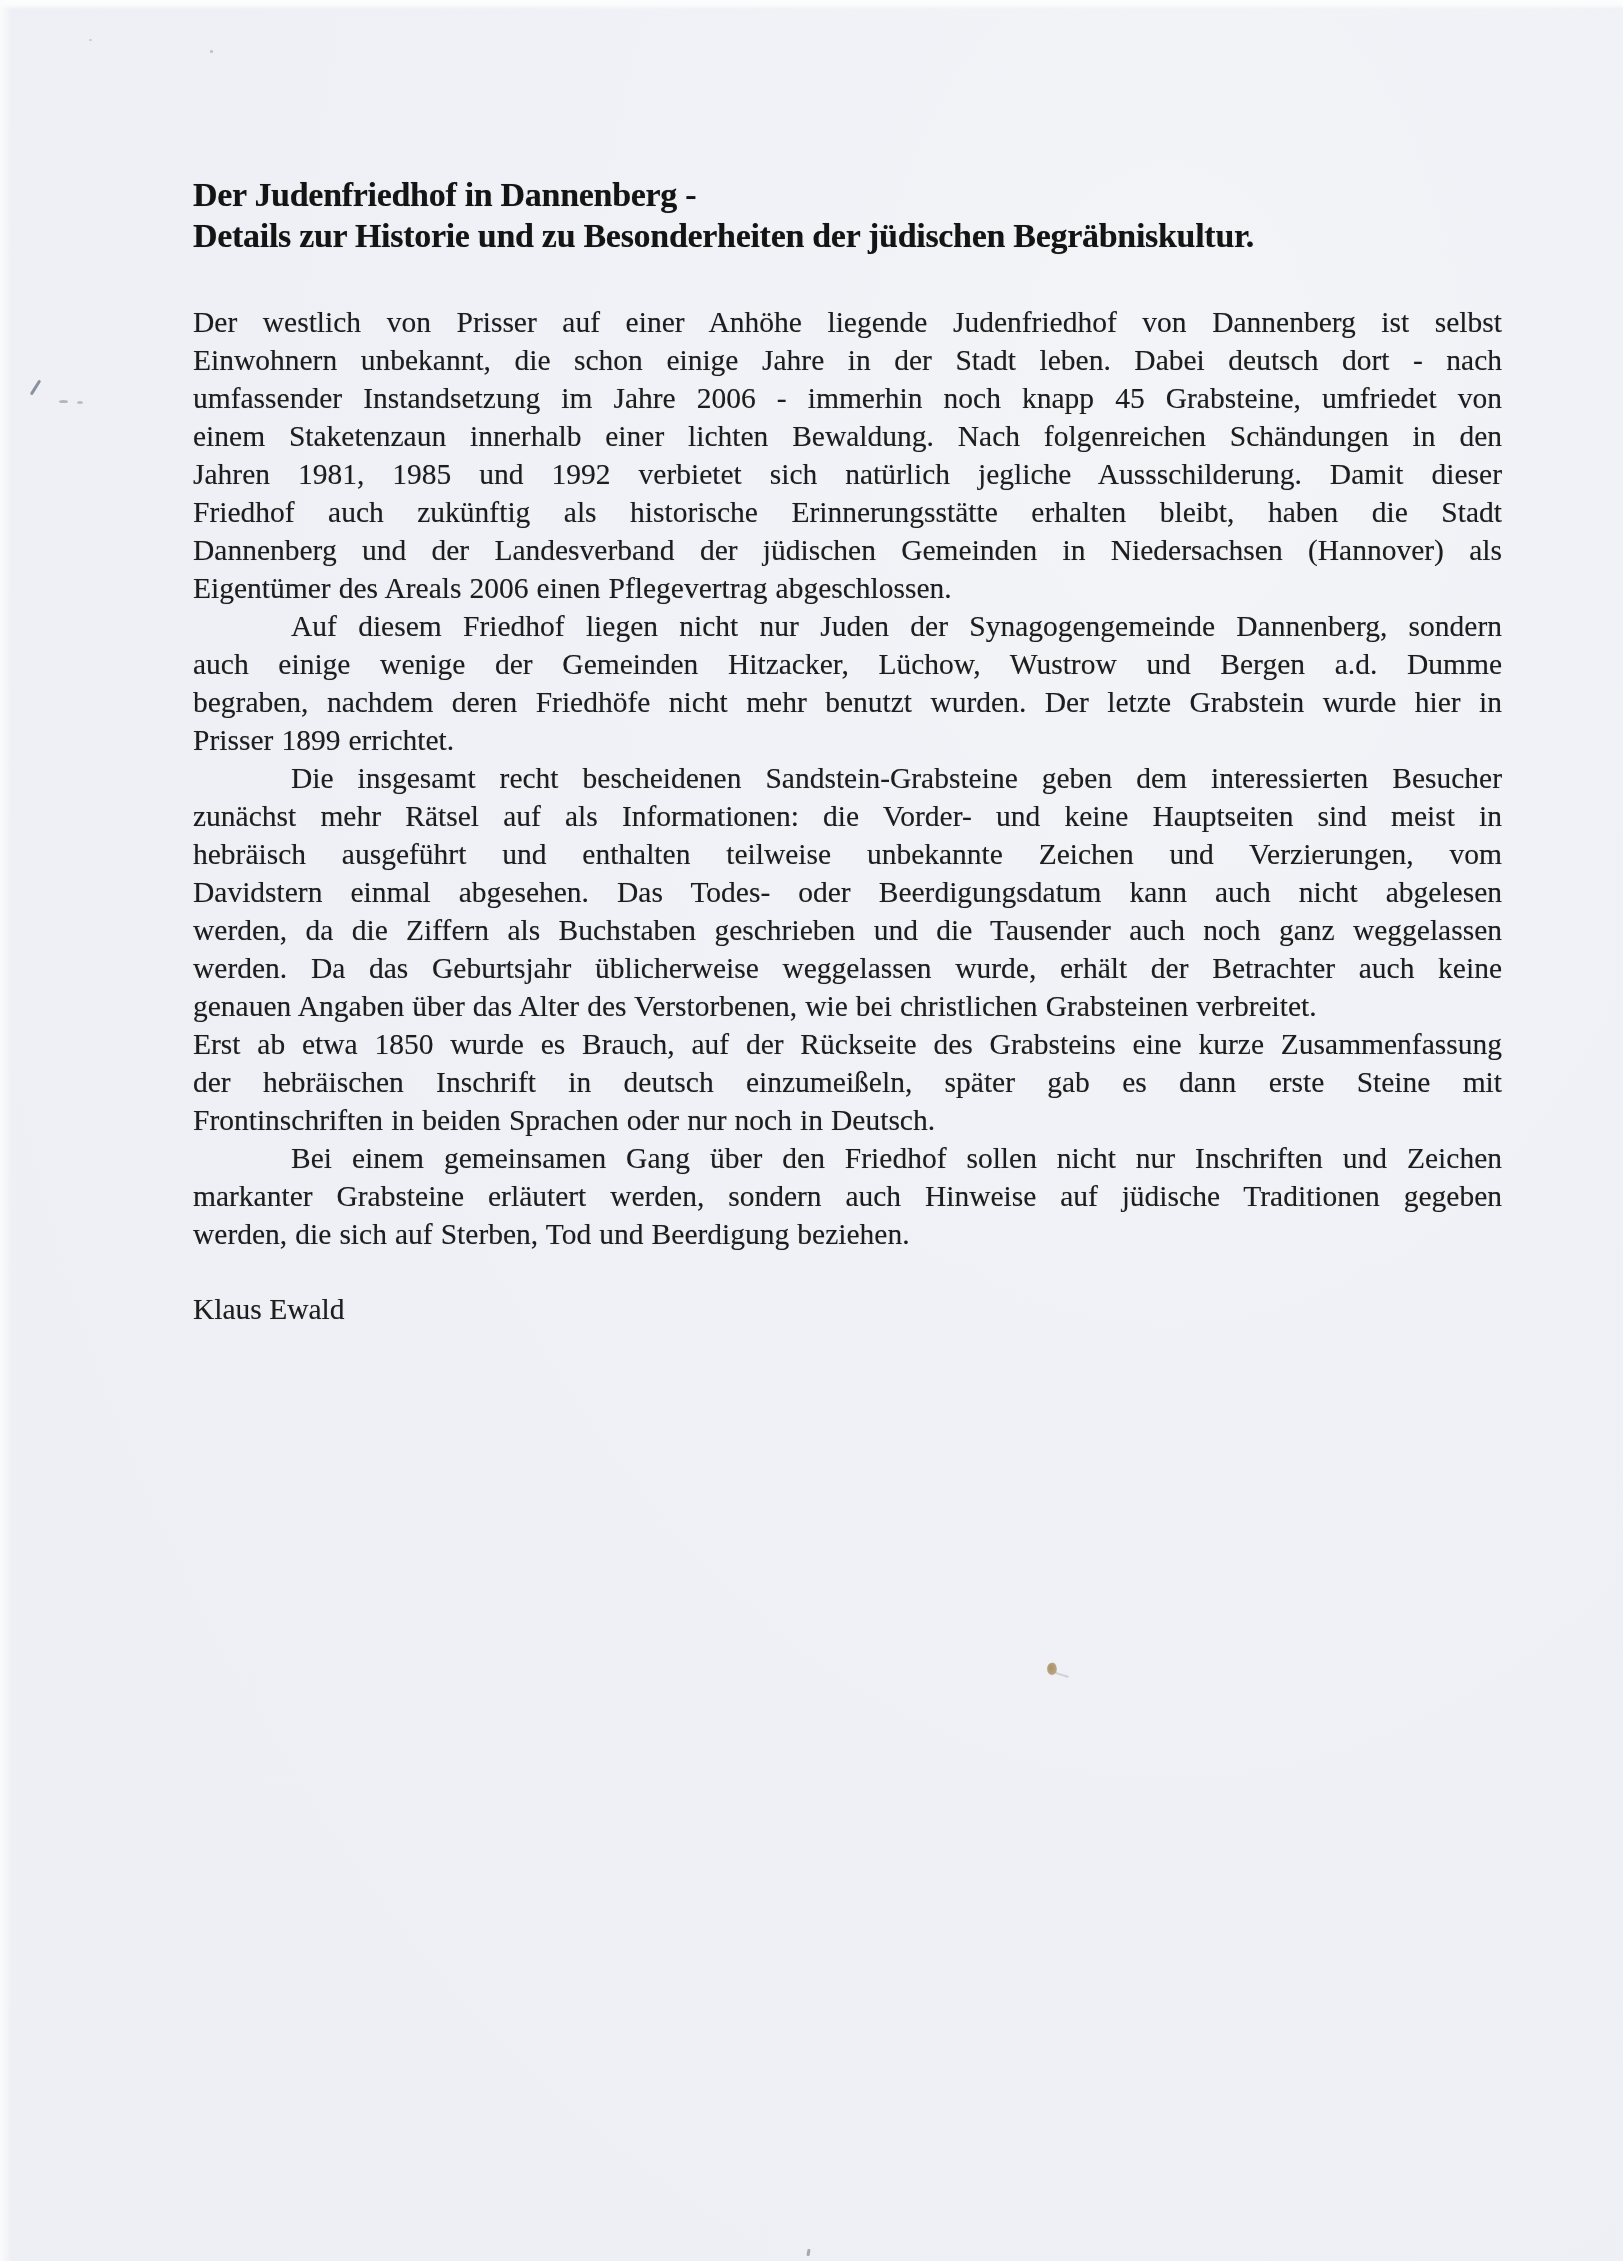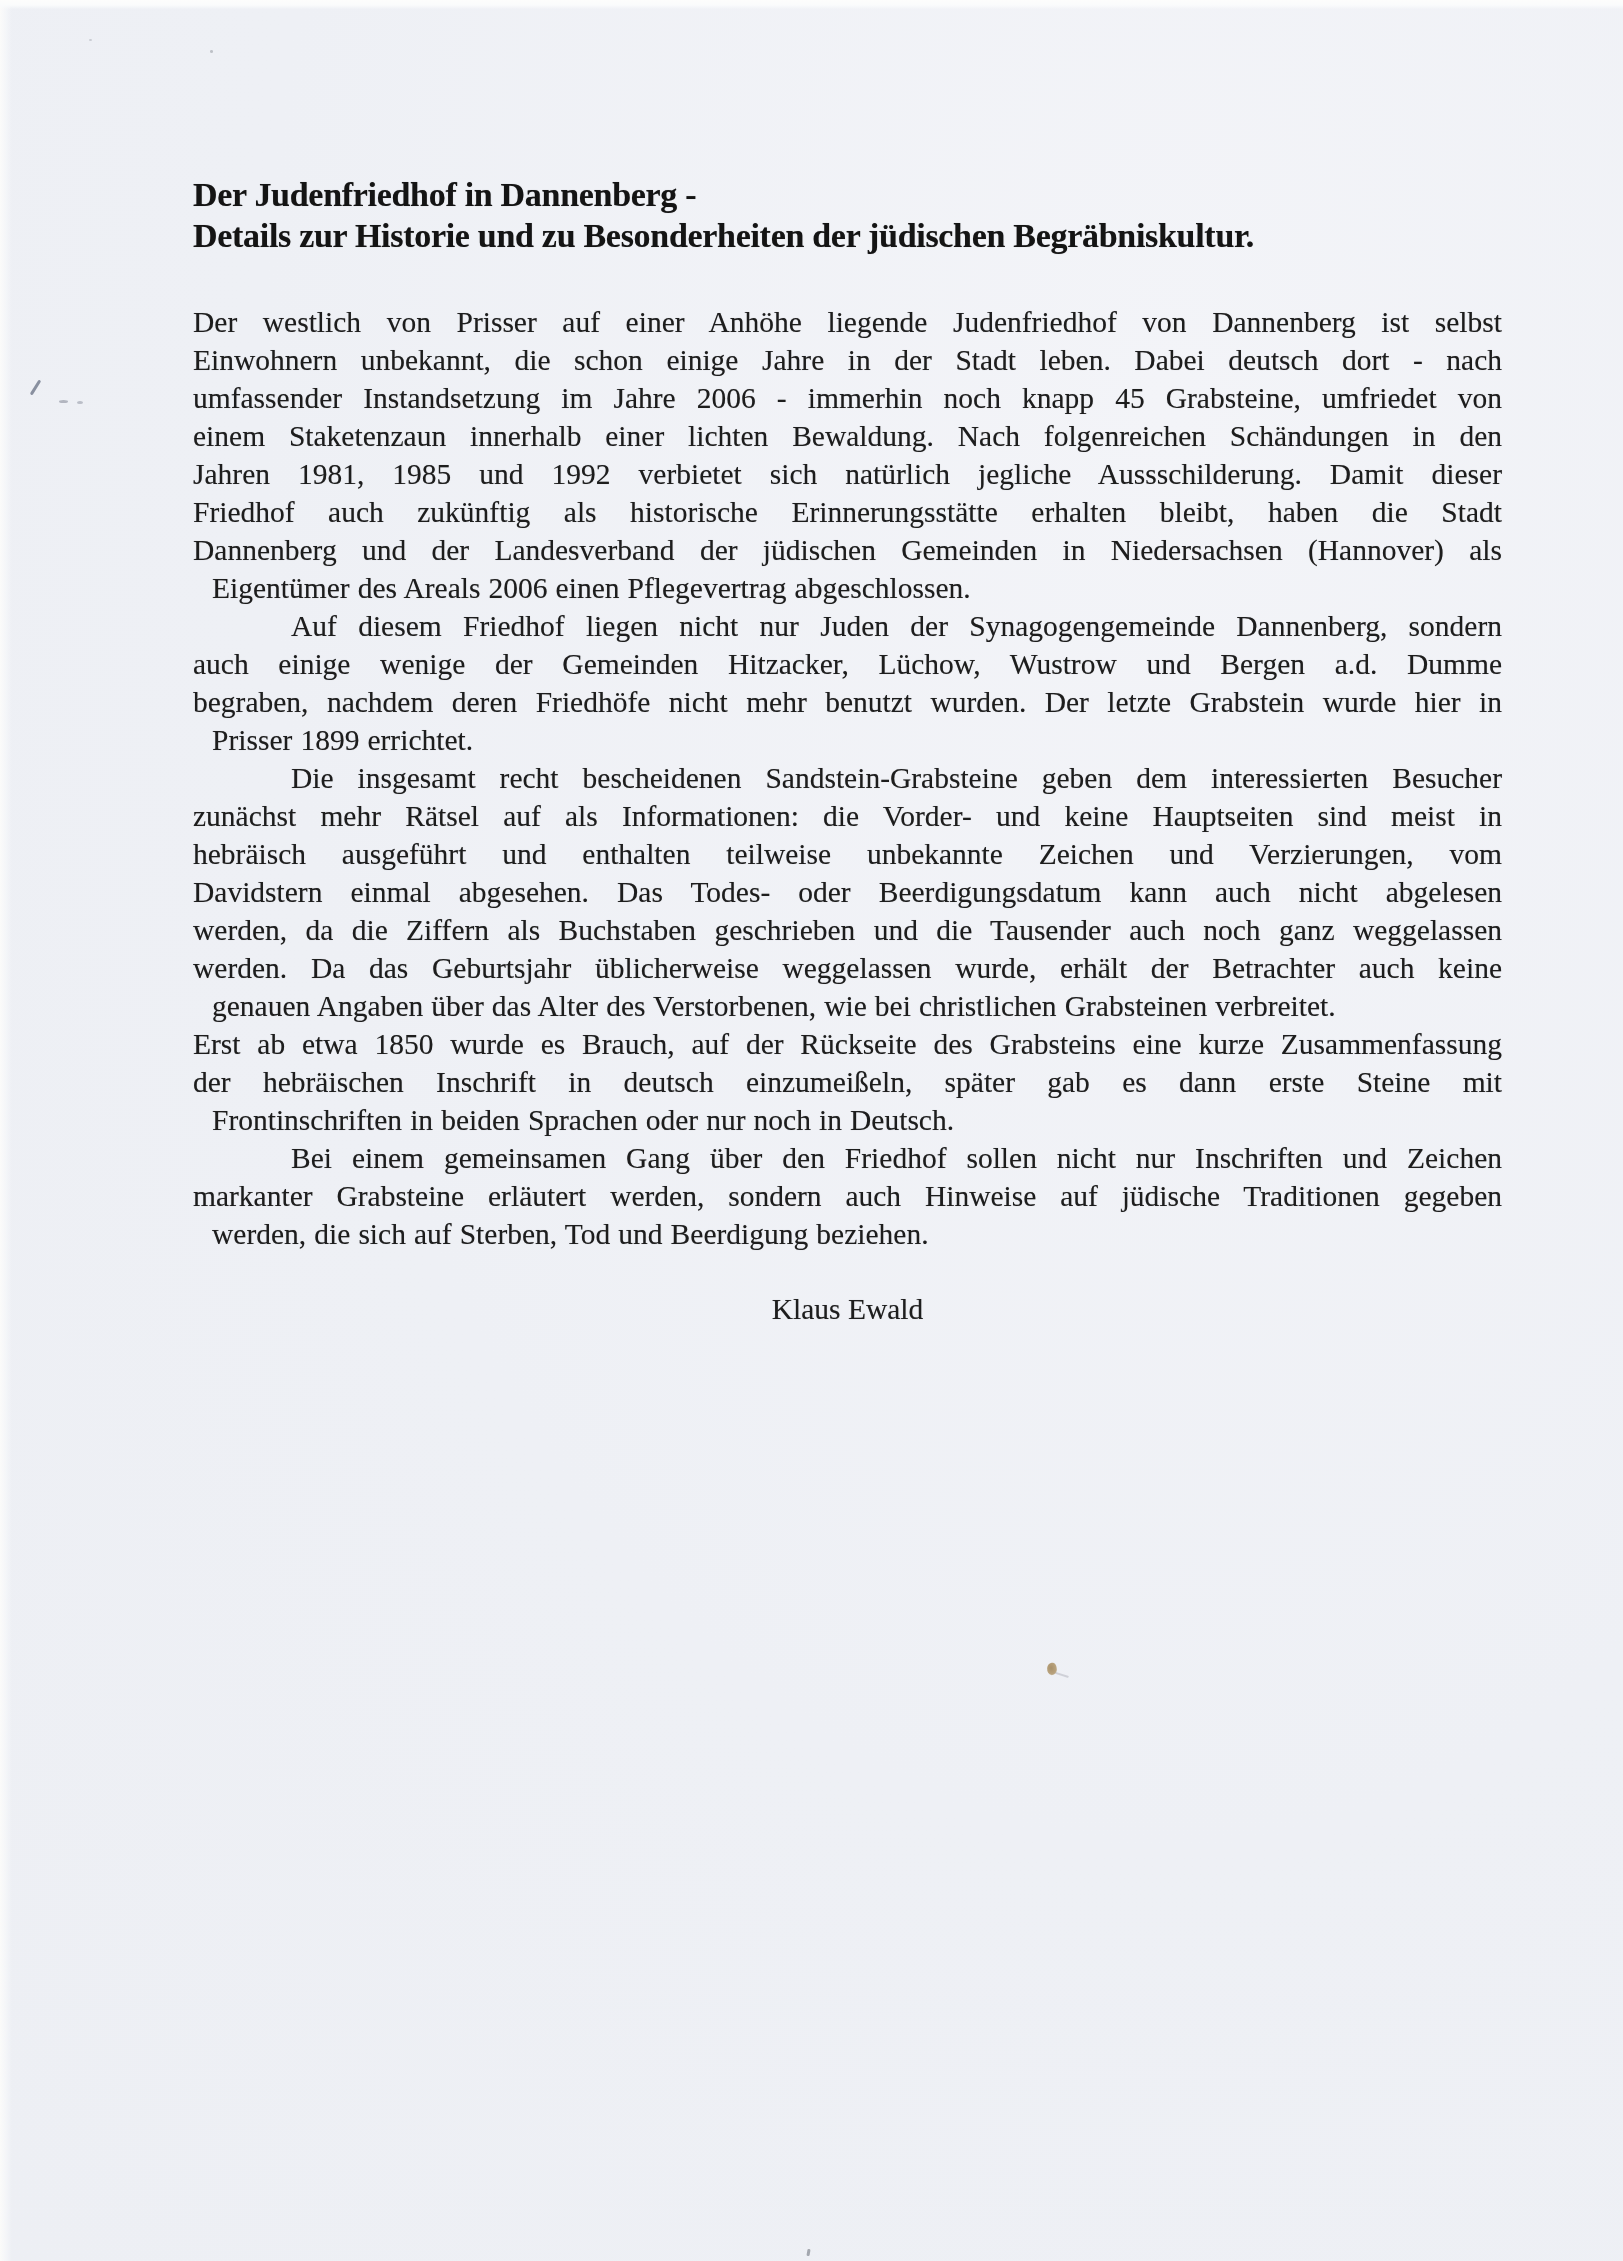--- a/index.html
+++ b/index.html
@@ -38,31 +38,29 @@
     text-shadow:0 0 0.7px rgba(25,25,25,0.4);
   }
   .line{
     text-align:justify;
     text-align-last:justify;
     white-space:normal;
     word-spacing:0.7px;
   }
   .line.last{
     text-align-last:left;
-    margin-left:19px;
   }
   .line.indent{
     text-indent:98px;
   }
   .signature{
     margin-top:37px;
     font-size:29.5px;
     line-height:38px;
     text-shadow:0 0 0.7px rgba(25,25,25,0.4);
-    text-align:center;
   }
   
   .speck{position:absolute;pointer-events:none;}
   .pencil-stroke{
     left:34px;top:379px;width:3.3px;height:17px;
     background:rgba(55,65,90,0.55);
     transform:rotate(32deg);
     border-radius:2px;
   }
   .pencil-dot-1{

